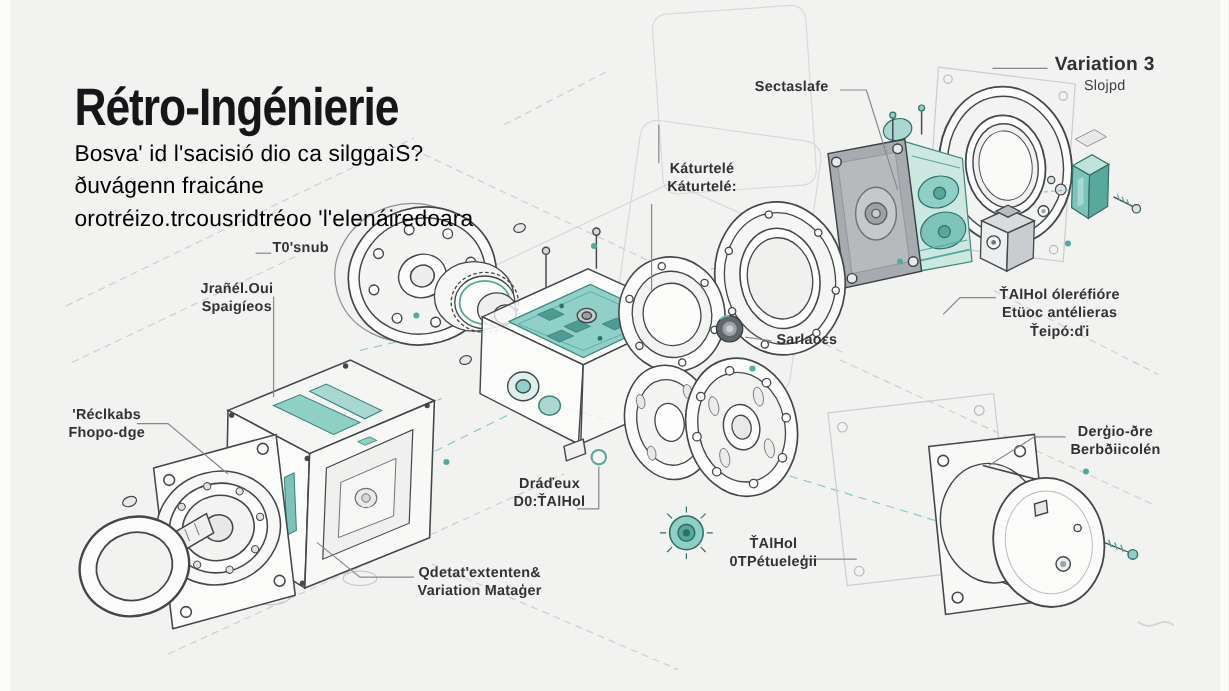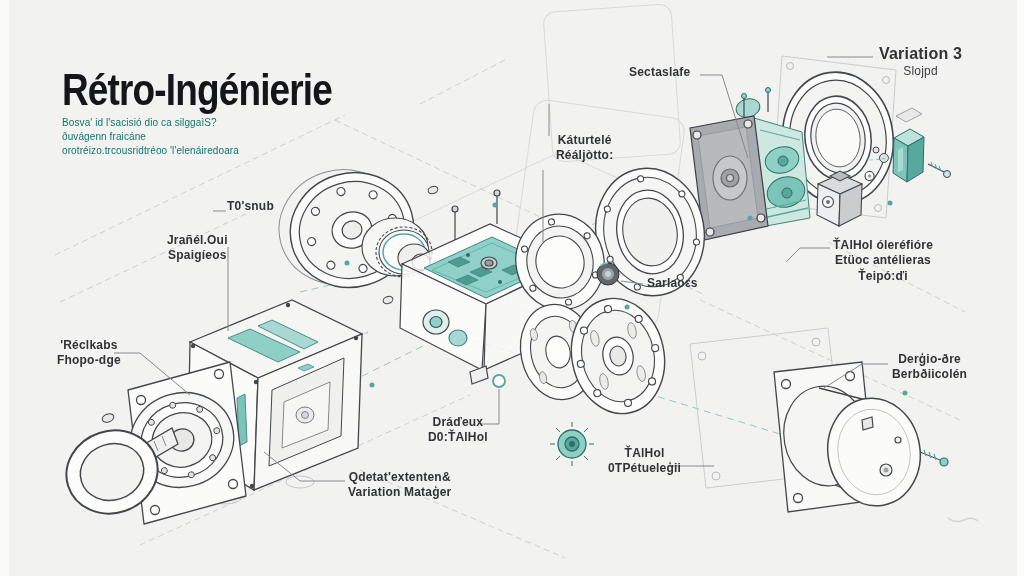--- a/index.html
+++ b/index.html
@@ -11,21 +11,21 @@
   .edge-strip{position:absolute;top:0;height:576px;background:#fbfbfa;z-index:0;}
   #edge-left{left:0;width:9px;}
   #edge-right{right:0;width:7px;}
   .title{
     position:absolute;left:62px;top:36px;z-index:3;
     font-size:44px;font-weight:700;color:#141619;letter-spacing:-1px;
     transform:scaleX(.84);transform-origin:left top;white-space:nowrap;
   }
   .intro{
     position:absolute;left:62px;top:116px;z-index:3;
-    font-size:10px;line-height:1.42;color:#0f766e;letter-spacing:.1px;
+    font-size:19px;line-height:1.42;color:#000000;letter-spacing:.1px;
   }
   .intro span{display:block;white-space:nowrap;}
   .label{
     position:absolute;z-index:3;
     font-size:12px;font-weight:600;line-height:1.28;color:#2f3336;
     letter-spacing:.2px;white-space:nowrap;text-align:center;
   }
   .label span{display:block;}
   .variation .l1{font-size:16px;}
   .variation .l2{font-weight:400;color:#3a3e42;}
@@ -391,39 +391,39 @@
     <span>Sectaslafe</span>
   </div>
 
   <div class="label variation" style="left:879px;top:44px">
     <span class="l1">Variation 3</span>
     <span class="l2">Slojpd</span>
   </div>
 
   <div class="label" style="left:556px;top:133px">
     <span>Káturtelé</span>
-    <span>Réáljòtto:</span>
+    <span>Káturtelé:</span>
   </div>
 
   <div class="label" style="left:647px;top:276px">
     <span>Sarlaoεs</span>
   </div>
 
   <div class="label" style="left:833px;top:238px">
     <span>ŤAlHol óleréfióre</span>
     <span>Etüoc antélieras</span>
     <span>Ťeipó:ďi</span>
   </div>
 
   <div class="label" style="left:892px;top:352px">
     <span>Derģio-ðre</span>
     <span>Berbðiicolén</span>
   </div>
 
-  <div class="label" style="left:428px;top:415px">
+  <div class="label" style="left:428px;top:396px">
     <span>Dráďeux</span>
     <span>D0:ŤAlHol</span>
   </div>
 
   <div class="label" style="left:348px;top:470px">
     <span>Qdetat'extenten&amp;</span>
     <span>Variation Mataģer</span>
   </div>
 
   <div class="label" style="left:608px;top:446px">

